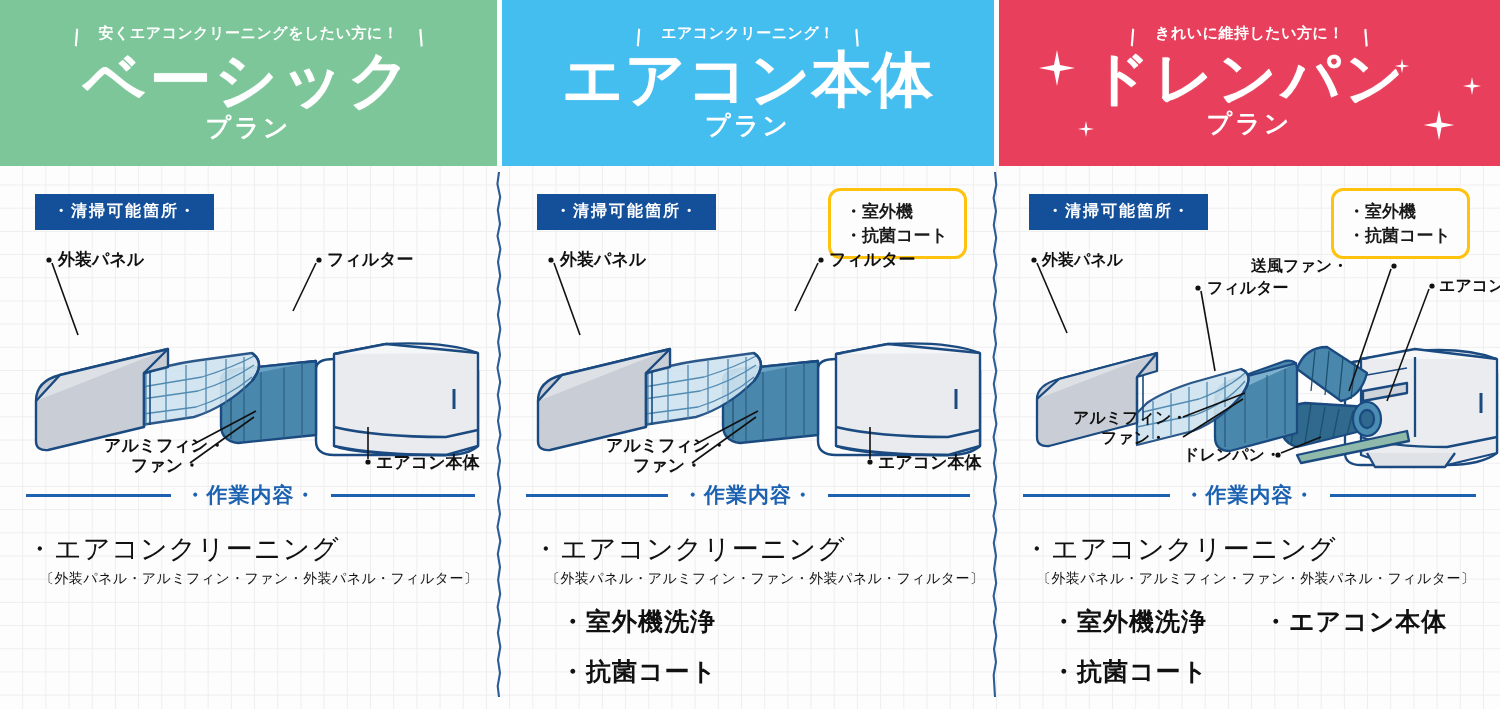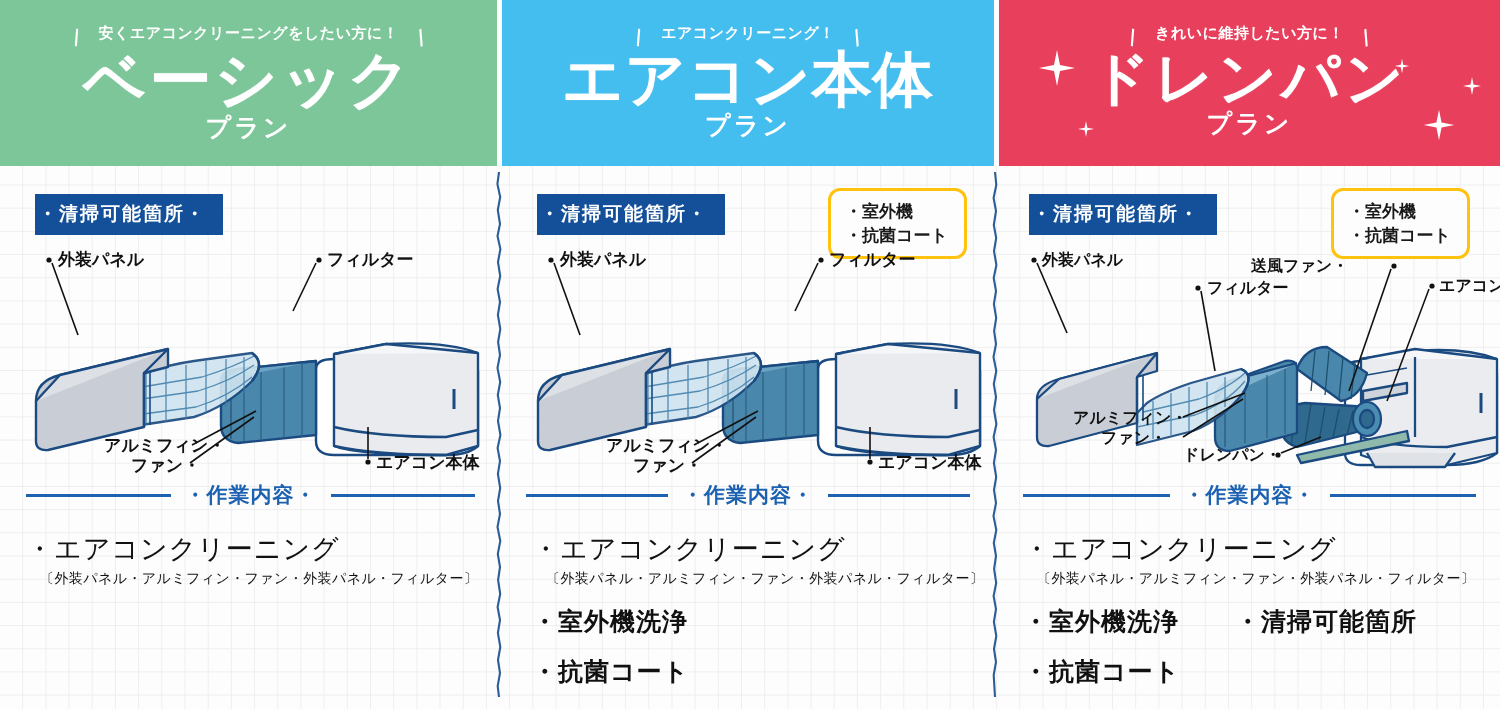--- a/index.html
+++ b/index.html
@@ -63,22 +63,22 @@
   .col.c3{left:999px;width:501px;}
 
   .divider{position:absolute;top:6px;width:10px;height:525px;z-index:6;}
   .divider.d1{left:494px;}
   .divider.d2{left:990px;}
 
   
   .badge{
     position:absolute;left:35px;top:28px;
     background:#14509a;color:#ffffff;
-    font-weight:bold;font-size:19px;letter-spacing:2px;
-    padding:7px 17px 8px 3px;white-space:nowrap;
+    font-weight:bold;font-size:16px;letter-spacing:2px;
+    padding:7px 17px 8px 18px;white-space:nowrap;
   }
   .col.c3 .badge{left:30px;}
 
   .extra-box{
     position:absolute;top:22px;
     border:3px solid #ffc20e;border-radius:12px;background:#fdfdfd;
     padding:8px 16px 9px 14px;
     font-weight:bold;font-size:17px;color:#1a1a1a;line-height:1.42;
     white-space:nowrap;
   }
@@ -104,21 +104,21 @@
 
   .work-list{margin-top:22px;}
   .col.c1 .work-list{padding-left:26px;}
   .col.c2 .work-list{padding-left:30px;}
   .col.c3 .work-list{padding-left:24px;}
 
   .wi-main{font-size:27px;font-weight:normal;color:#111111;letter-spacing:1px;white-space:nowrap;}
   .wi-note{font-size:14px;font-weight:normal;color:#111111;letter-spacing:.4px;
            margin:3px 0 0 14px;white-space:nowrap;}
   .wi{font-size:25px;font-weight:bold;color:#111111;letter-spacing:1px;
-      margin-top:17px;white-space:nowrap;}
+      margin-top:17px;white-space:nowrap;margin-left:28px;}
   .two-col{display:flex;}
   .two-col .lhs{width:212px;}
   .two-col .rhs{width:260px;}
 </style>
 </head>
 <body>
 
 <div id="stage">
 
   <div class="headers">
@@ -441,21 +441,21 @@
         </div>
         <div class="work-list">
           <div class="wi-main">・エアコンクリーニング</div>
           <div class="wi-note">〔外装パネル・アルミフィン・ファン・外装パネル・フィルター〕</div>
           <div class="two-col">
             <div class="lhs">
               <div class="wi">・室外機洗浄</div>
               <div class="wi">・抗菌コート</div>
             </div>
             <div class="rhs">
-              <div class="wi">・清掃可能箇所</div>
+              <div class="wi">・エアコン本体</div>
             </div>
           </div>
         </div>
       </div>
     </div>
 
   </div>
 </div>
 
 </body></html>

